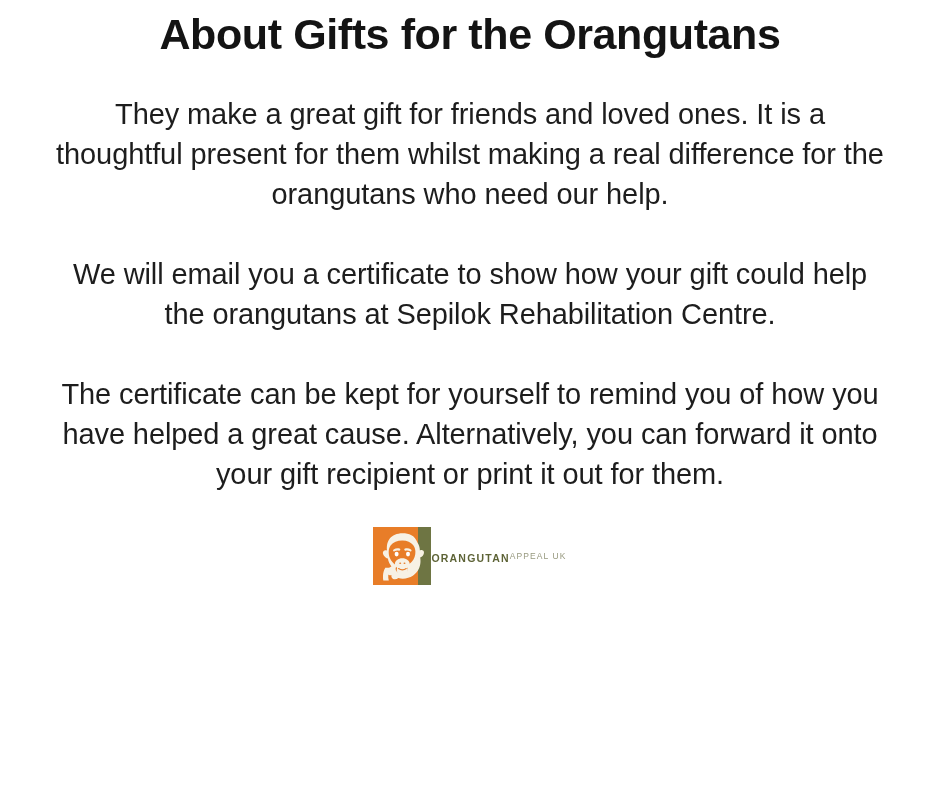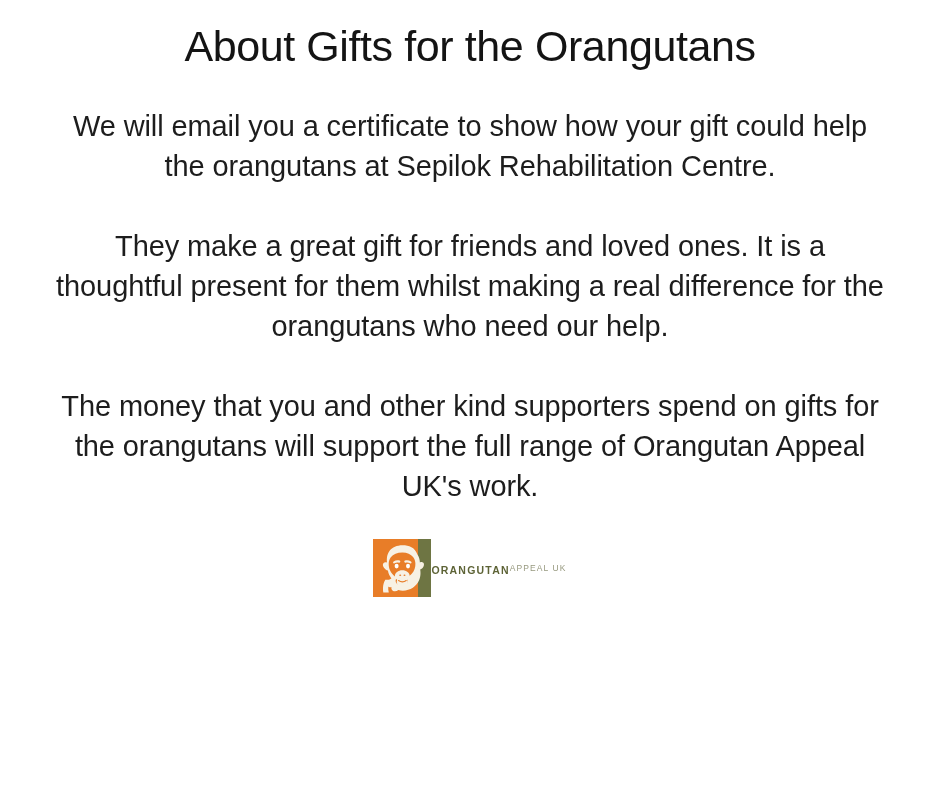--- a/index.html
+++ b/index.html
@@ -21,23 +21,23 @@
     box-sizing: border-box;
     padding: 0;
     display: flex;
     flex-direction: column;
     align-items: center;
     background: #ffffff;
   }
 
   .page-title {
     margin: 0;
-    padding-top: 22px;
+    padding-top: 10px;
     font-size: 43px;
-    font-weight: 400;
+    font-weight: 700;
     letter-spacing: -0.4px;
     line-height: 1.12;
     text-align: center;
     color: #141414;
     font-family: "Liberation Sans", sans-serif;
     width: 860px;
   }
 
   .body-copy {
     width: 830px;
@@ -116,23 +116,23 @@
   }
 </style>
 </head>
 <body>
 
 <div class="page">
 
   <h1 class="page-title">About Gifts for the Orangutans</h1>
 
   <div class="body-copy">
+    <p class="paragraph">They make a great gift for friends and loved ones. It is a thoughtful present for them whilst making a real difference for the orangutans who need our help.</p>
     <p class="paragraph">We will email you a certificate to show how your gift could help the orangutans at Sepilok Rehabilitation Centre.</p>
-    <p class="paragraph">They make a great gift for friends and loved ones. It is a thoughtful present for them whilst making a real difference for the orangutans who need our help.</p>
-    <p class="paragraph">The money that you and other kind supporters spend on gifts for the orangutans will support the full range of Orangutan Appeal UK's work.</p>
+    <p class="paragraph">The certificate can be kept for yourself to remind you of how you have helped a great cause. Alternatively, you can forward it onto your gift recipient or print it out for them.</p>
   </div>
 
   <div class="logo-block">
 
     <div class="logo-mark">
       <div class="band-green"></div>
       <svg viewBox="0 0 58 58" xmlns="http://www.w3.org/2000/svg">
 
         <path fill="#F7F1E4" d="M29.5 6.2c-5.6 0-10.2 2.1-12.9 5.6-1.6 2.1-2.4 4.6-2.7 7.1-0.2 1.8-0.1 3.3 0.1 4.6-1.3-0.5-2.6-0.4-3.4 0.4-1.1 1.1-0.9 2.9 0.2 4.6 1 1.5 2.6 2.7 4.1 3.1 0.5 2.9 1.7 5.6 3.5 7.9-1.3 0.6-2.5 1.5-3.3 2.7-1.2 1.8-1.3 3.8-0.3 5 0.8 1 2.2 1.2 3.6 0.7-0.2 1.6 0.3 3 1.4 3.8 1.5 1.1 3.7 0.8 5.6-0.6 1.4 0.4 2.9 0.6 4.4 0.6 7.6 0 13.9-4.3 16.4-10.6 0.9-2.2 1.3-4.6 1.3-7 0-1.2-0.1-2.4-0.3-3.5 1.3-0.5 2.5-1.5 3.2-2.8 0.9-1.6 0.8-3.3-0.3-4.2-0.8-0.7-2-0.7-3.2-0.2-0.1-2.9-0.9-5.7-2.5-8C41.6 8.2 36.2 6.2 29.5 6.2z"></path>
 

